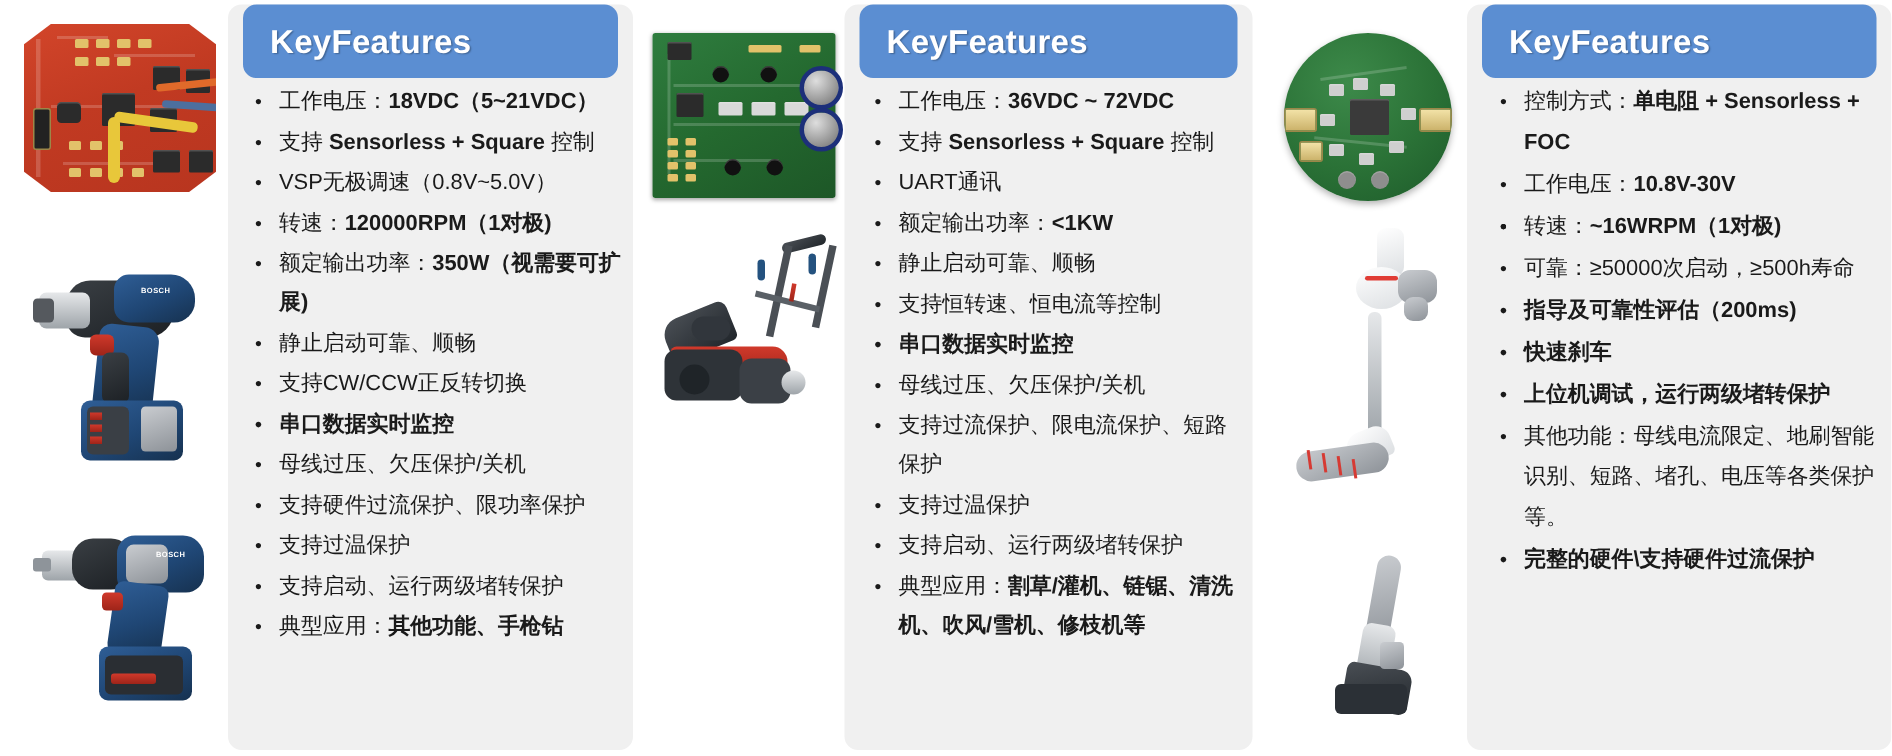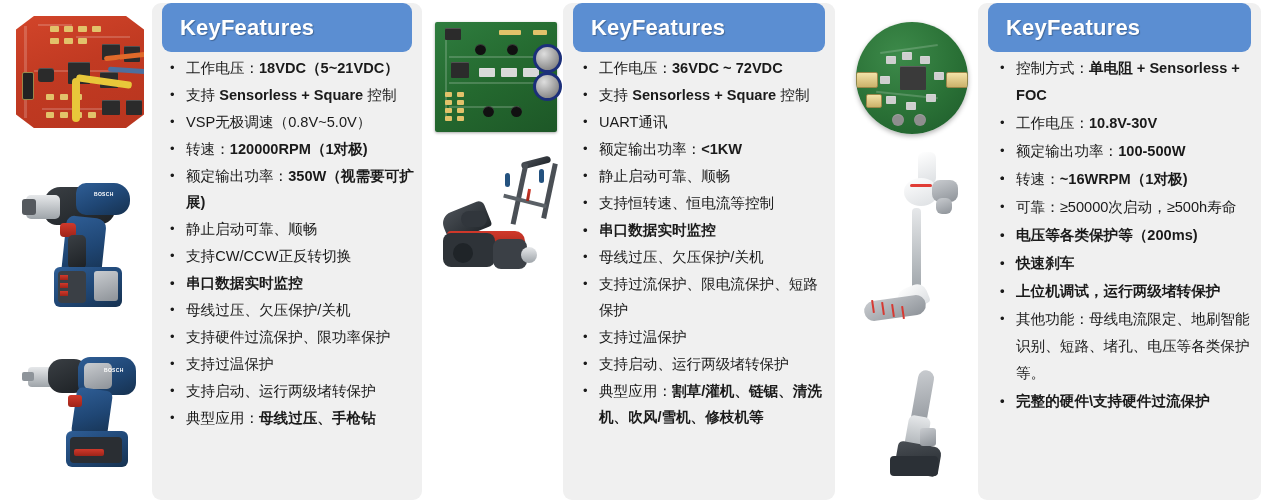--- a/index.html
+++ b/index.html
@@ -273,21 +273,21 @@
           <li class="feature-item"><span class="bullet">•</span><span><span>VSP无极调速（0.8V~5.0V）</span></span></li>
           <li class="feature-item"><span class="bullet">•</span><span><span>转速：</span><b>120000RPM（1对极)</b></span></li>
           <li class="feature-item"><span class="bullet">•</span><span><span>额定输出功率：</span><b>350W（视需要可扩展)</b></span></li>
           <li class="feature-item"><span class="bullet">•</span><span><span>静止启动可靠、顺畅</span></span></li>
           <li class="feature-item"><span class="bullet">•</span><span><span>支持CW/CCW正反转切换</span></span></li>
           <li class="feature-item all-bold"><span class="bullet">•</span><span><span>串口数据实时监控</span></span></li>
           <li class="feature-item"><span class="bullet">•</span><span><span>母线过压、欠压保护/关机</span></span></li>
           <li class="feature-item"><span class="bullet">•</span><span><span>支持硬件过流保护、限功率保护</span></span></li>
           <li class="feature-item"><span class="bullet">•</span><span><span>支持过温保护</span></span></li>
           <li class="feature-item"><span class="bullet">•</span><span><span>支持启动、运行两级堵转保护</span></span></li>
-          <li class="feature-item"><span class="bullet">•</span><span><span>典型应用：</span><b>母线过压、手枪钻</b></span></li>
+          <li class="feature-item"><span class="bullet">•</span><span><span>典型应用：</span><b>其他功能、手枪钻</b></span></li>
         </ul>
     </div>
   </div>
 
   <div class="col col-2">
 
     <div class="media">
 
       <div class="media-item pcb-green" style="left:10px; top:22px; width:122px; height:110px;">
         <div class="trace" style="left:10px; top:14px; width:2px;  height:80px;"></div>
@@ -404,25 +404,25 @@
       </div>
     </div>
 
     <div class="panel">
       <div class="panel-header">
         <span class="panel-header-title">KeyFeatures</span>
       </div>
       <ul class="feature-list">
           <li class="feature-item"><span class="bullet">•</span><span><span>控制方式：</span><b>单电阻 + Sensorless + FOC</b></span></li>
           <li class="feature-item"><span class="bullet">•</span><span><span>工作电压：</span><b>10.8V-30V</b></span></li>
-          <li class="feature-item"><span class="bullet">•</span><span><span>额定输出功率：</span><b>100-500W</b></span></li>
+          <li class="feature-item"><span class="bullet">•</span></li>
           <li class="feature-item"><span class="bullet">•</span></li>
           <li class="feature-item"><span class="bullet">•</span><span><span>转速：</span><b>~16WRPM（1对极)</b></span></li>
           <li class="feature-item"><span class="bullet">•</span><span><span>可靠：≥50000次启动，≥500h寿命</span></span></li>
-          <li class="feature-item all-bold"><span class="bullet">•</span><span><span>电压等各类保护等（200ms)</span></span></li>
+          <li class="feature-item all-bold"><span class="bullet">•</span><span><span>指导及可靠性评估（200ms)</span></span></li>
           <li class="feature-item all-bold"><span class="bullet">•</span><span><span>快速刹车</span></span></li>
           <li class="feature-item all-bold"><span class="bullet">•</span><span><span>上位机调试，运行两级堵转保护</span></span></li>
           <li class="feature-item"><span class="bullet">•</span><span><span>其他功能：母线电流限定、地刷智能识别、短路、堵孔、电压等各类保护等。</span></span></li>
           <li class="feature-item all-bold"><span class="bullet">•</span><span><span>完整的硬件\支持硬件过流保护</span></span></li>
         </ul>
     </div>
   </div>
 
 </div>
 

